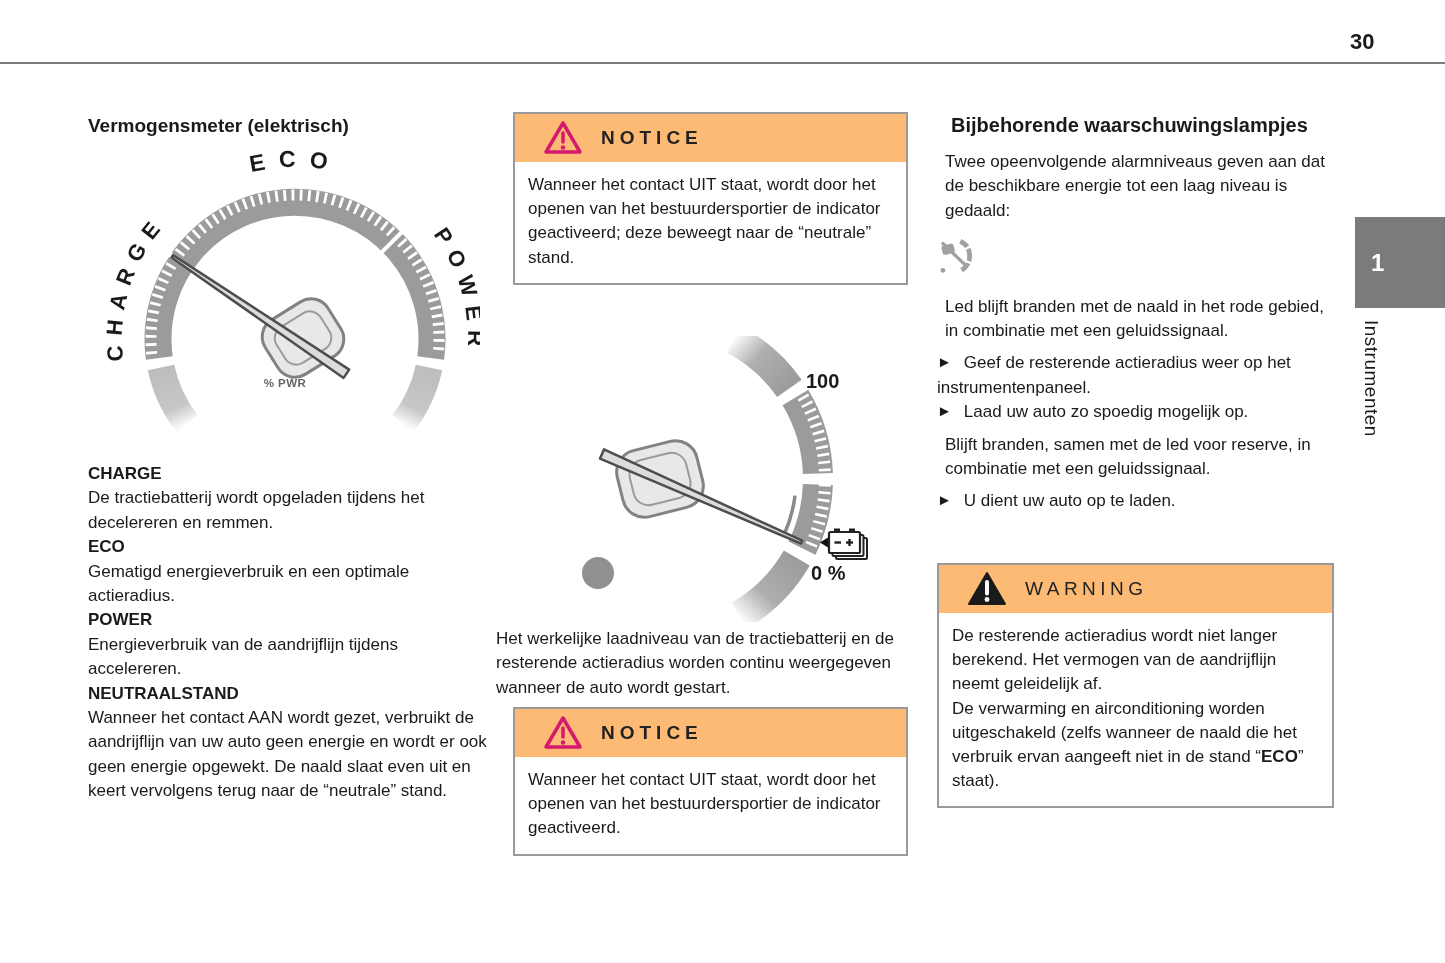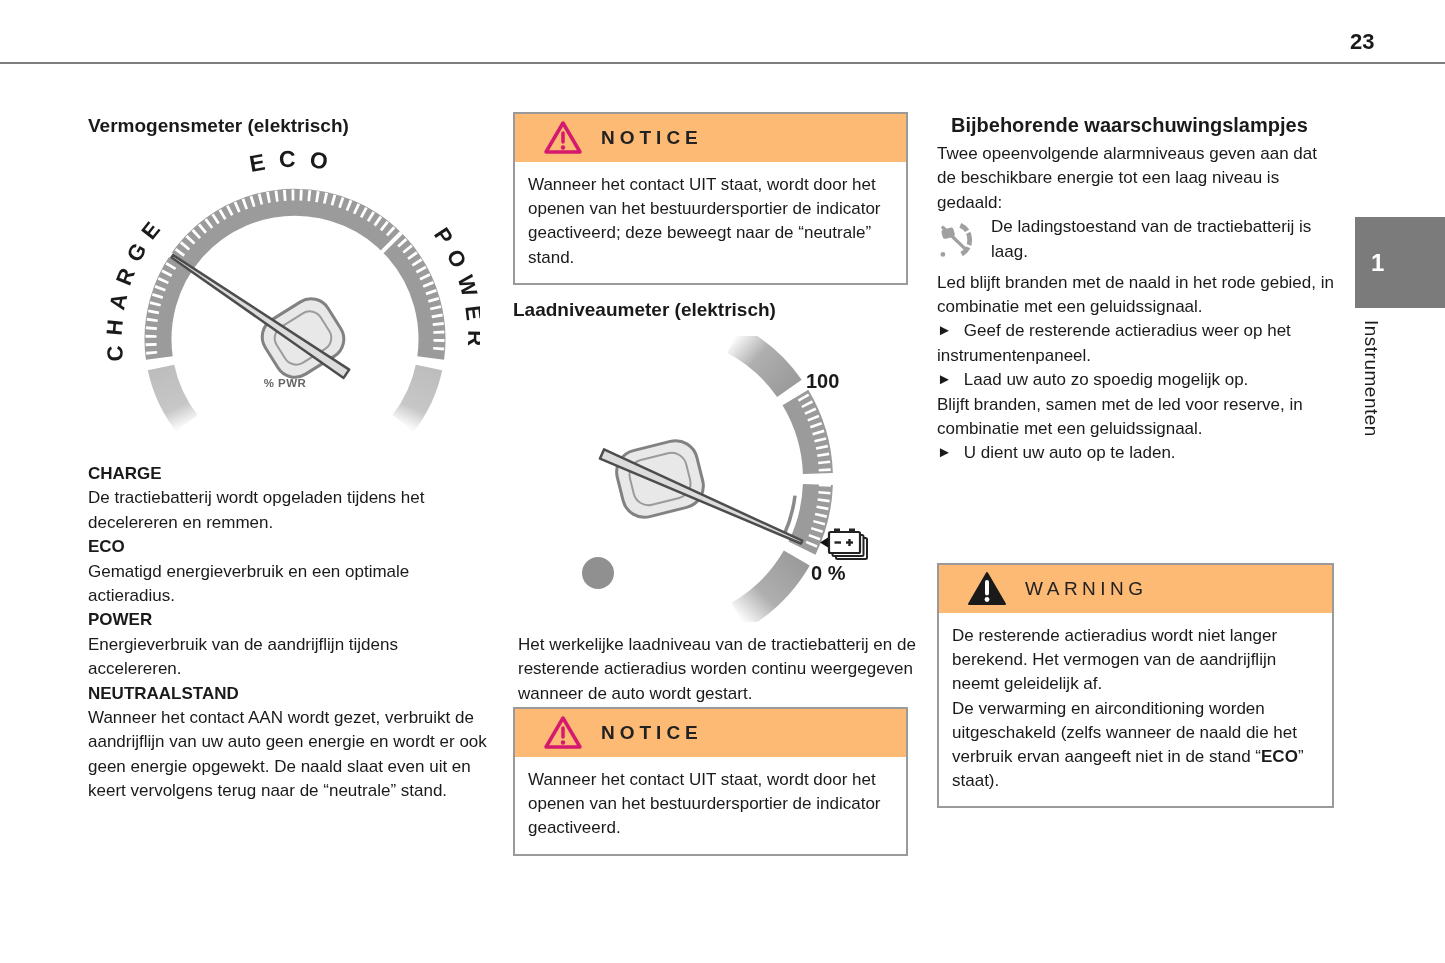--- a/index.html
+++ b/index.html
@@ -9,23 +9,23 @@
   .page-number{position:absolute;left:1350px;top:29px;width:44px;font-size:22px;font-weight:bold;}
 
   .sec-heading{position:absolute;font-size:19px;font-weight:bold;line-height:32px;white-space:nowrap;}
   #h-left{left:88px;top:110px;}
   #h-mid{left:513px;top:294px;}
   #h-right{left:937px;top:112px;font-size:20px;line-height:26px;margin-left:14px;}
 
   .body-text{font-size:17px;line-height:24.4px;}
   #defs{position:absolute;left:88px;top:462px;width:402px;}
   .term{font-weight:bold;}
-  #para-mid{position:absolute;left:518px;top:627px;width:400px;margin-top:6px;}
+  #para-mid{position:absolute;left:496px;top:627px;width:400px;}
   #right-body{position:absolute;left:937px;top:142px;width:400px;}
-  #right-body p{margin:0;}
+  #right-body p{margin:8px;}
   .subhead{font-weight:bold;}
   .icon-row{display:flex;}
   .icon-cell{width:54px;flex:none;padding-top:2px;}
   .action .bullet{display:inline-block;margin-right:12px;font-size:15px;transform:translateY(-1px);}
 
   .alert{position:absolute;border:2px solid #9a9a9a;background:#fff;}
   #notice1{left:513px;top:112px;width:391px;}
   #notice2{left:513px;top:707px;width:391px;}
   #warnbox{left:937px;top:563px;width:393px;}
   .alert-head{height:48px;background:#fdba74;display:flex;align-items:center;padding-left:28px;}
@@ -42,21 +42,21 @@
   .gauge{position:absolute;}
   #gauge1{left:105px;top:146px;}
   #gauge2{left:548px;top:336px;}
 </style>
 </head>
 <body>
 
 <div class="page">
 
   <div class="top-rule"></div>
-  <div class="page-number">23</div>
+  <div class="page-number">30</div>
 
   <div class="sec-heading" id="h-left">Vermogensmeter (elektrisch)</div>
 
   <svg class="gauge" id="gauge1" width="375" height="316" viewBox="0 0 375 316" xmlns="http://www.w3.org/2000/svg" xmlns:xlink="http://www.w3.org/1999/xlink">
     <defs>
       <linearGradient id="fadeL" gradientUnits="userSpaceOnUse" x1="56" y1="221.5" x2="82" y2="277.4">
         <stop offset="0" stop-color="#bdbdbd" stop-opacity="1"></stop>
         <stop offset="0.7" stop-color="#bdbdbd" stop-opacity="0.85"></stop>
         <stop offset="1" stop-color="#bdbdbd" stop-opacity="0.1"></stop>
       </linearGradient>
@@ -115,21 +115,20 @@
       <svg width="40" height="38" viewBox="0 0 40 36">
         <path d="M20 3 L37 32 H3 Z" fill="none" stroke="#d4196e" stroke-width="3.5" stroke-linejoin="round"></path>
         <line x1="20" y1="13" x2="20" y2="22" stroke="#d4196e" stroke-width="3.5" stroke-linecap="round"></line>
         <circle cx="20" cy="27.5" r="2.2" fill="#d4196e"></circle>
       </svg>
       <span class="alert-title">NOTICE</span>
     </div>
     <div class="alert-body">Wanneer het contact UIT staat, wordt door het openen van het bestuurdersportier de indicator geactiveerd; deze beweegt naar de “neutrale” stand.</div>
   </div>
 
-  <div class="sec-heading" id="h-mid">Laadniveaumeter (elektrisch)</div>
 
   <svg class="gauge" id="gauge2" width="368" height="286" viewBox="0 0 368 286" xmlns="http://www.w3.org/2000/svg" xmlns:xlink="http://www.w3.org/1999/xlink">
     <defs>
       <linearGradient id="g2top" gradientUnits="userSpaceOnUse" x1="241.4" y1="52.3" x2="186.1" y2="3.5">
         <stop offset="0" stop-color="#9b9b9b" stop-opacity="1"></stop>
         <stop offset="0.6" stop-color="#9b9b9b" stop-opacity="0.8"></stop>
         <stop offset="1" stop-color="#9b9b9b" stop-opacity="0.05"></stop>
       </linearGradient>
       <linearGradient id="g2bot" gradientUnits="userSpaceOnUse" x1="248.8" y1="222" x2="191" y2="279.8">
         <stop offset="0" stop-color="#9b9b9b" stop-opacity="1"></stop>
@@ -195,21 +194,20 @@
       <div class="icon-cell">
         <svg width="52" height="46" viewBox="0 0 52 48">
           <path d="M 23.2 8.6 A 17 17 0 0 1 24.5 38.7" stroke="#a0a0a0" stroke-width="5" fill="none"></path>
           <line x1="27.3" y1="17.5" x2="34.2" y2="13.5" stroke="#ffffff" stroke-width="2.5"></line>
           <line x1="28.1" y1="28.9" x2="35.5" y2="31.9" stroke="#ffffff" stroke-width="2.5"></line>
           <rect x="4" y="12" width="13" height="10" rx="3" transform="rotate(-15 10 17)" fill="#a0a0a0"></rect>
           <line x1="5" y1="11" x2="28" y2="33" stroke="#a0a0a0" stroke-width="3.5" stroke-linecap="round"></line>
           <circle cx="5" cy="39" r="2.5" fill="#a0a0a0"></circle>
         </svg>
       </div>
-      <div>De ladingstoestand van de tractiebatterij is laag.</div>
     </div>
     <p>Led blijft branden met de naald in het rode gebied, in combinatie met een geluidssignaal.</p>
     <div class="action">
       <span class="bullet">►</span><span>Geef de resterende actieradius weer op het instrumentenpaneel.</span>
     </div>
     <div class="action">
       <span class="bullet">►</span><span>Laad uw auto zo spoedig mogelijk op.</span>
     </div>
 
     <p>Blijft branden, samen met de led voor reserve, in combinatie met een geluidssignaal.</p>

